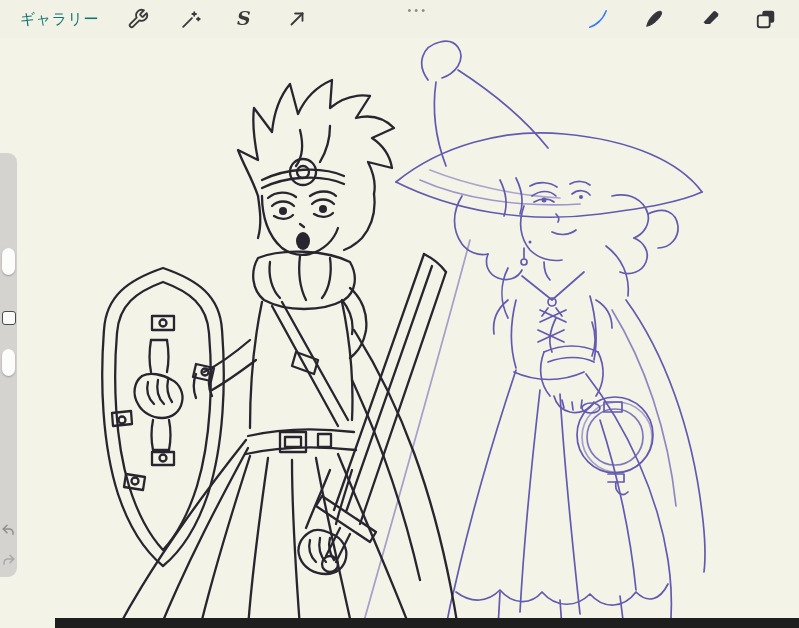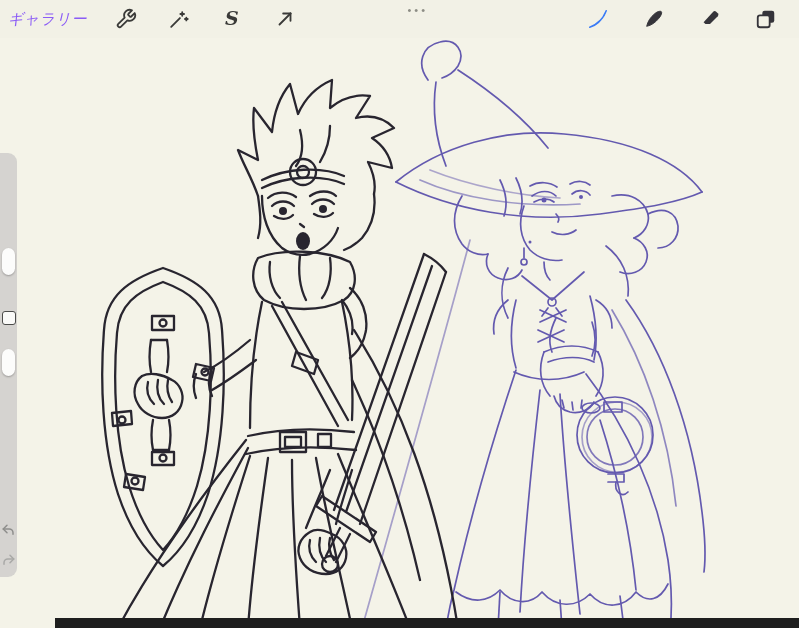--- a/index.html
+++ b/index.html
@@ -10,22 +10,22 @@
     -webkit-font-smoothing:antialiased;
   }
   
   #artwork{position:absolute;left:0;top:0;width:799px;height:628px;z-index:0;}
   
   .topbar{
     position:absolute;left:0;top:0;right:0;height:38px;z-index:3;
     background:#f2f1e6;display:flex;align-items:center;
   }
   .gallery-btn{
-    font-size:15px;color:#8b5cf6;padding:0 10px 0 8px;letter-spacing:.5px;
-    cursor:pointer;white-space:nowrap;font-style:italic;
+    font-size:15px;color:#0f766e;padding:0 10px 0 20px;letter-spacing:.5px;
+    cursor:pointer;white-space:nowrap;
   }
   .left-tools{display:flex;align-items:center;gap:27px;margin-left:16px;}
   .right-tools{display:flex;align-items:center;gap:30px;margin-left:auto;padding-right:20px;}
   .tool{width:26px;height:26px;display:flex;align-items:center;justify-content:center;cursor:pointer;}
   .tool svg{width:22px;height:22px;display:block;}
   .s-glyph{
     font-family:"DejaVu Serif", serif;font-style:italic;font-weight:700;
     font-size:19px;color:#3a3a38;line-height:1;transform:translateY(-1px);
   }
   .drag-dots{

